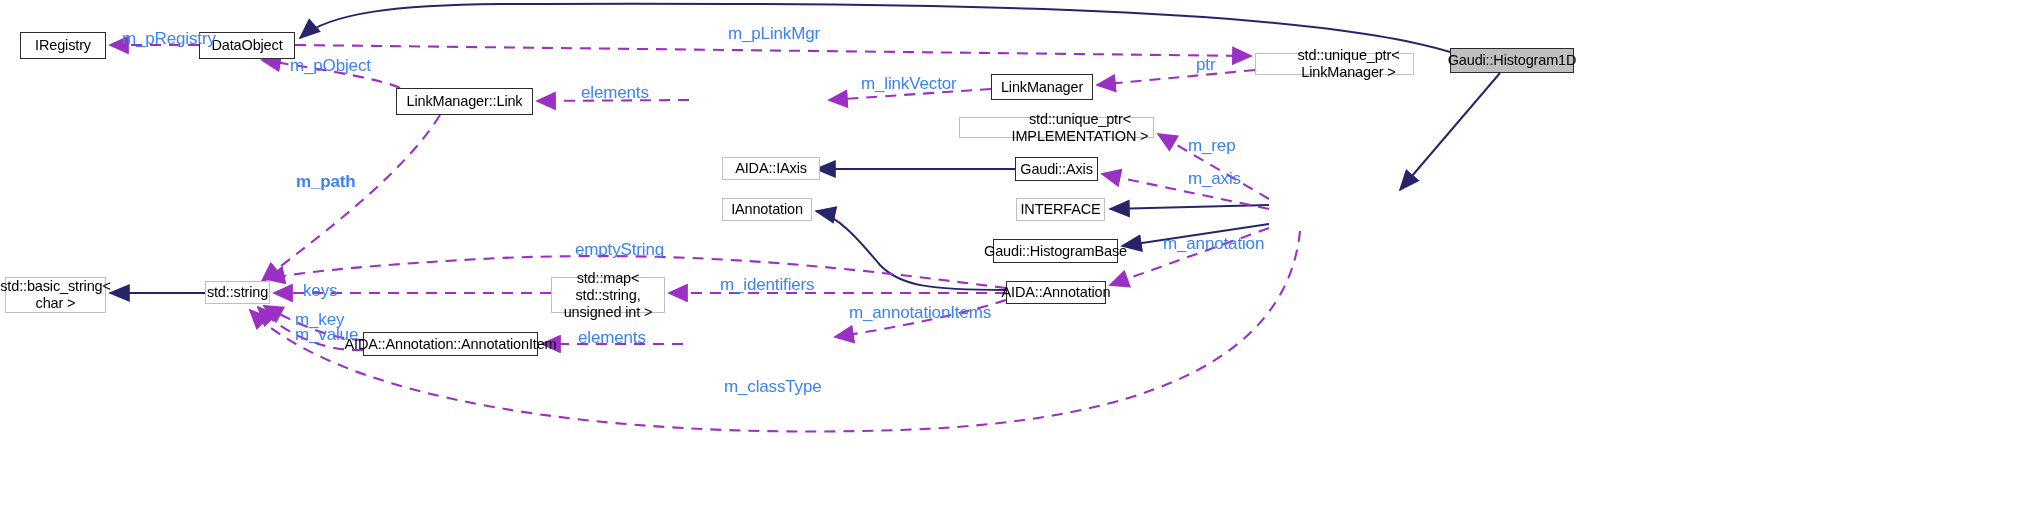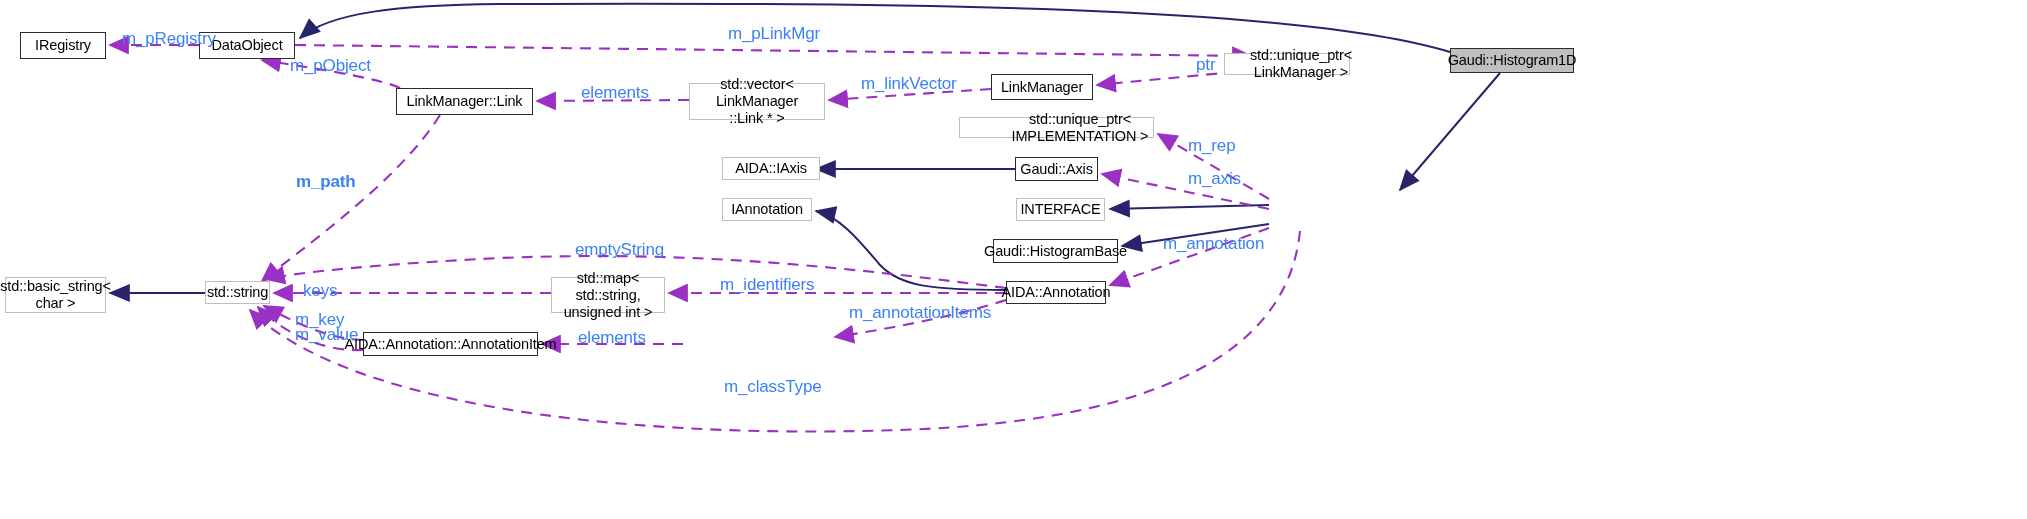--- a/index.html
+++ b/index.html
@@ -134,26 +134,24 @@
       <path d="M1300,231 C1290,330 1200,420 900,430 C600,440 340,400 250,310" marker-end="url(#arrow-usage)"></path>
     </g>
   </svg>
 
   <div class="node solid" style="left:20px;  top:32px;  width:86px;  height:27px;">IRegistry</div>
 
   <div class="node solid" style="left:199px; top:32px;  width:96px;  height:27px;">DataObject</div>
 
   <div class="node solid" style="left:396px; top:88px;  width:137px; height:27px;">LinkManager::Link</div>
 
-  <div class="node plain" style="left:689px; top:83px;  width:136px; height:37px;">std::vector&lt; LinkManager
-::Link * &gt;</div>
 
   <div class="node solid" style="left:991px; top:74px;  width:102px; height:26px;">LinkManager</div>
 
-  <div class="node plain" style="left:1224px;top:53px;  width:126px; height:22px;padding-left:28px;">std::unique_ptr&lt; LinkManager &gt;</div>
+  <div class="node plain" style="left:1255px;top:53px;  width:159px; height:22px;padding-left:28px;">std::unique_ptr&lt; LinkManager &gt;</div>
 
   <div class="node current" style="left:1450px;top:48px; width:124px; height:25px;">Gaudi::Histogram1D</div>
 
   <div class="node plain" style="left:959px; top:117px; width:195px; height:21px;padding-left:47px;">std::unique_ptr&lt; IMPLEMENTATION &gt;</div>
 
   <div class="node plain" style="left:722px; top:157px; width:98px;  height:23px;">AIDA::IAxis</div>
 
   <div class="node solid" style="left:1015px;top:157px; width:83px;  height:24px;">Gaudi::Axis</div>
 
   <div class="node plain" style="left:722px; top:198px; width:90px;  height:23px;">IAnnotation</div>

